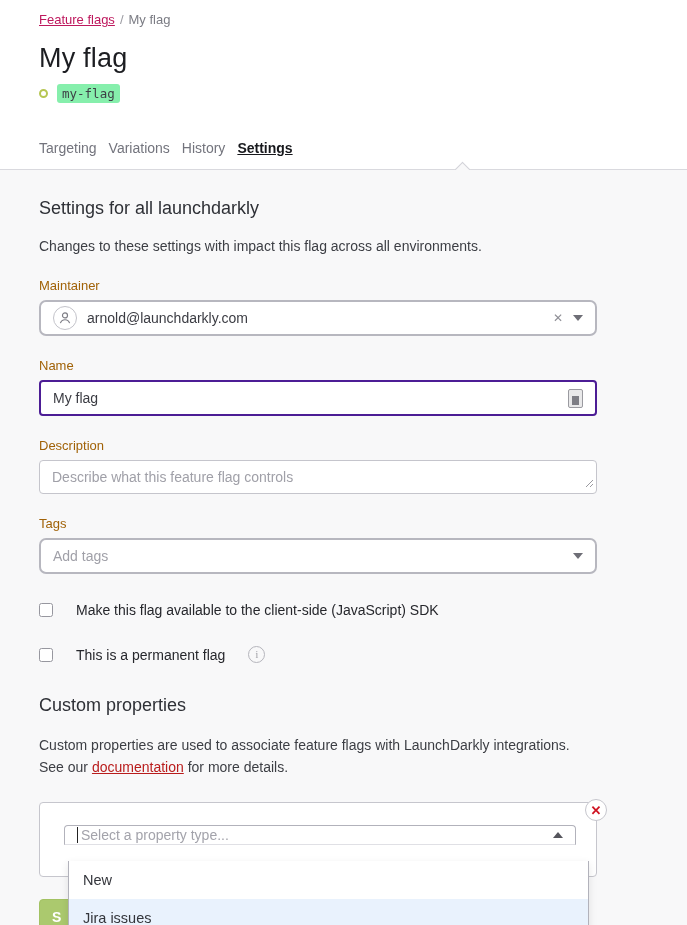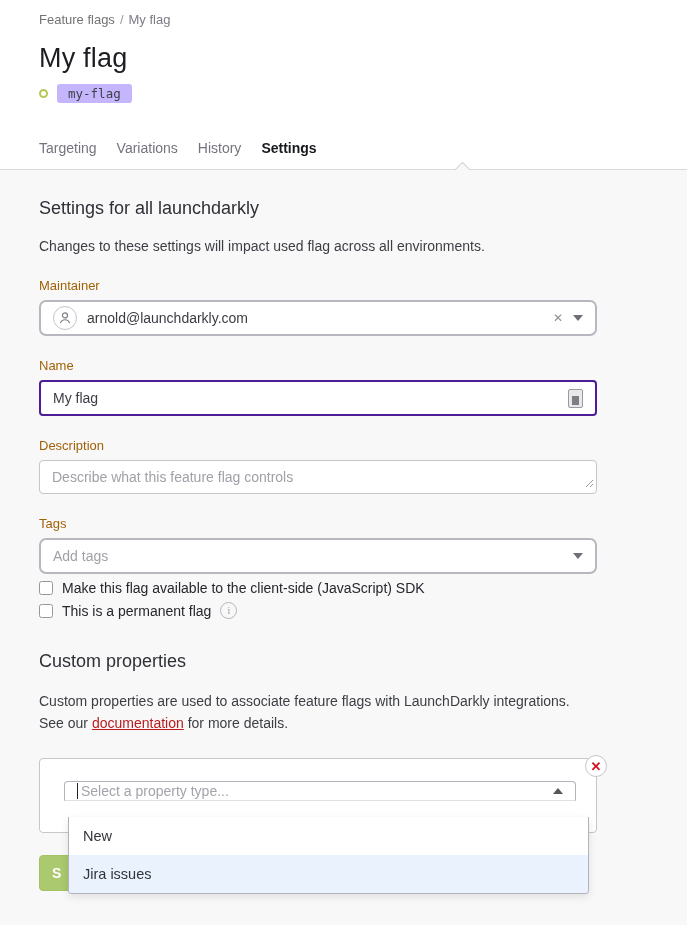--- a/index.html
+++ b/index.html
@@ -8,30 +8,30 @@
     font-family: "Liberation Sans", sans-serif;
     background:#ffffff; color:#2b2d33; overflow:hidden;
     -webkit-font-smoothing:antialiased;
   }
   .page { width:687px; height:925px; display:flex; flex-direction:column; }
 
   
   .hdr { position:relative; background:#fff; height:170px; padding:12px 39px 0;
          border-bottom:1px solid #d9d9de; flex:none; }
   .crumbs { font-size:13px; color:#7b7c84; }
-  .crumbs a { color:#737373; cursor:pointer; }
+  .crumbs a { color:#be185d; text-decoration:underline; cursor:pointer; }
   .crumb-sep { margin:0 5px; color:#9a9aa1; }
   .title { margin-top:16px; font-size:27px; font-weight:400; color:#1c1d21; letter-spacing:.2px; }
   .chiprow { margin-top:10px; display:flex; align-items:center; gap:9px; }
   .flag-dot { width:9px; height:9px; border-radius:50%; border:2px solid #b6c653; background:transparent; flex:none; }
   .flag-key { font-family:"DejaVu Sans Mono", monospace; font-size:12.5px; color:#3d3f45;
-              background:#c4b5fd; border-radius:3px; padding:2px 11px; }
-  .tabs { position:absolute; left:39px; bottom:0; display:flex; gap:20px; }
+              background:#86efac; border-radius:3px; padding:2px 5px; }
+  .tabs { position:absolute; left:39px; bottom:0; display:flex; gap:12px; }
   .tab { font-size:14px; color:#73747d; padding:10px 0 13px; cursor:pointer; }
-  .tab.active { color:#17181c; font-weight:600; }
+  .tab.active { color:#17181c; font-weight:600;text-decoration:underline; }
   .notch { position:absolute; left:457px; bottom:-6px; width:11px; height:11px;
            background:#f8f8f9; border-left:1px solid #d2d2d8; border-top:1px solid #d2d2d8;
            transform:rotate(45deg); }
 
   
   .content { flex:1; background:#f8f8f9; padding:28px 39px 0; position:relative; }
   h2.sec { font-size:18px; font-weight:400; color:#2e3036; }
   .sec-desc { margin-top:17px; font-size:14px; color:#3c3e44; line-height:20px; }
 
   .fld-label { margin-top:22px; margin-bottom:7px; font-size:13px; color:#a16207; }
@@ -46,21 +46,21 @@
   .caret-down { width:0; height:0; border-left:5px solid transparent; border-right:5px solid transparent;
                 border-top:6px solid #6e6e76; cursor:pointer; flex:none; }
   .autofill-ic { width:15px; height:19px; border:1px solid #9a9aa0; background:#e9e9ea; border-radius:2px;
                  display:flex; align-items:flex-end; justify-content:center; padding-bottom:2px; }
   .autofill-ic i { display:block; width:7px; height:9px; background:#7e7e85; }
 
   .txtarea { width:558px; height:34px; background:#fff; border:1px solid #c5c5cc; border-radius:4px;
              display:flex; align-items:center; padding:0 12px; font-size:14px; color:#a0a0a8; position:relative; }
   .resize-h { position:absolute; right:2px; bottom:2px; }
 
-  .chkrow { margin-top:6px; display:flex; align-items:center; gap:9px; }
+  .chkrow { margin-top:28px; display:flex; align-items:center; gap:23px; }
   .chk { width:14px; height:14px; border:1px solid #97979f; border-radius:2.5px; background:#fff; flex:none; cursor:pointer; }
   .chklabel { font-size:14px; color:#26272c; }
   .info-ic { width:17px; height:17px; border:1px solid #b5b5bc; border-radius:50%; color:#9b9ba2;
              font-size:10px; display:flex; align-items:center; justify-content:center; font-family:"Liberation Serif", serif; }
 
   h2.sec.cp { margin-top:32px; }
   .cp-desc { margin-top:18px; font-size:14px; color:#3c3e44; line-height:22px; width:540px; }
   .cp-desc a { color:#b91c1c; text-decoration:underline; cursor:pointer; }
 
   .cp-panel { position:relative; margin-top:24px; width:558px; height:75px; background:#fff;
@@ -104,21 +104,21 @@
       <div class="tab">Variations</div>
       <div class="tab">History</div>
       <div class="tab active">Settings</div>
     </div>
     <div class="notch"></div>
   </div>
 
   <div class="content">
 
     <h2 class="sec">Settings for all launchdarkly</h2>
-    <p class="sec-desc">Changes to these settings will impact used flag across all environments.</p>
+    <p class="sec-desc">Changes to these settings with impact this flag across all environments.</p>
 
     <div class="fld-label">Maintainer</div>
     <div class="inp round">
       <span class="avatar">
         <svg width="14" height="14" viewBox="0 0 14 14">
             <circle cx="7" cy="4.4" r="2.5" fill="none" stroke="#7d7d85" stroke-width="1.2"></circle>
             <path d="M2.4 12.2 a4.8 4.8 0 0 1 9.2 0" fill="none" stroke="#7d7d85" stroke-width="1.2"></path>
           </svg>
       </span>
       <span style="flex:1;">arnold@launchdarkly.com</span>

